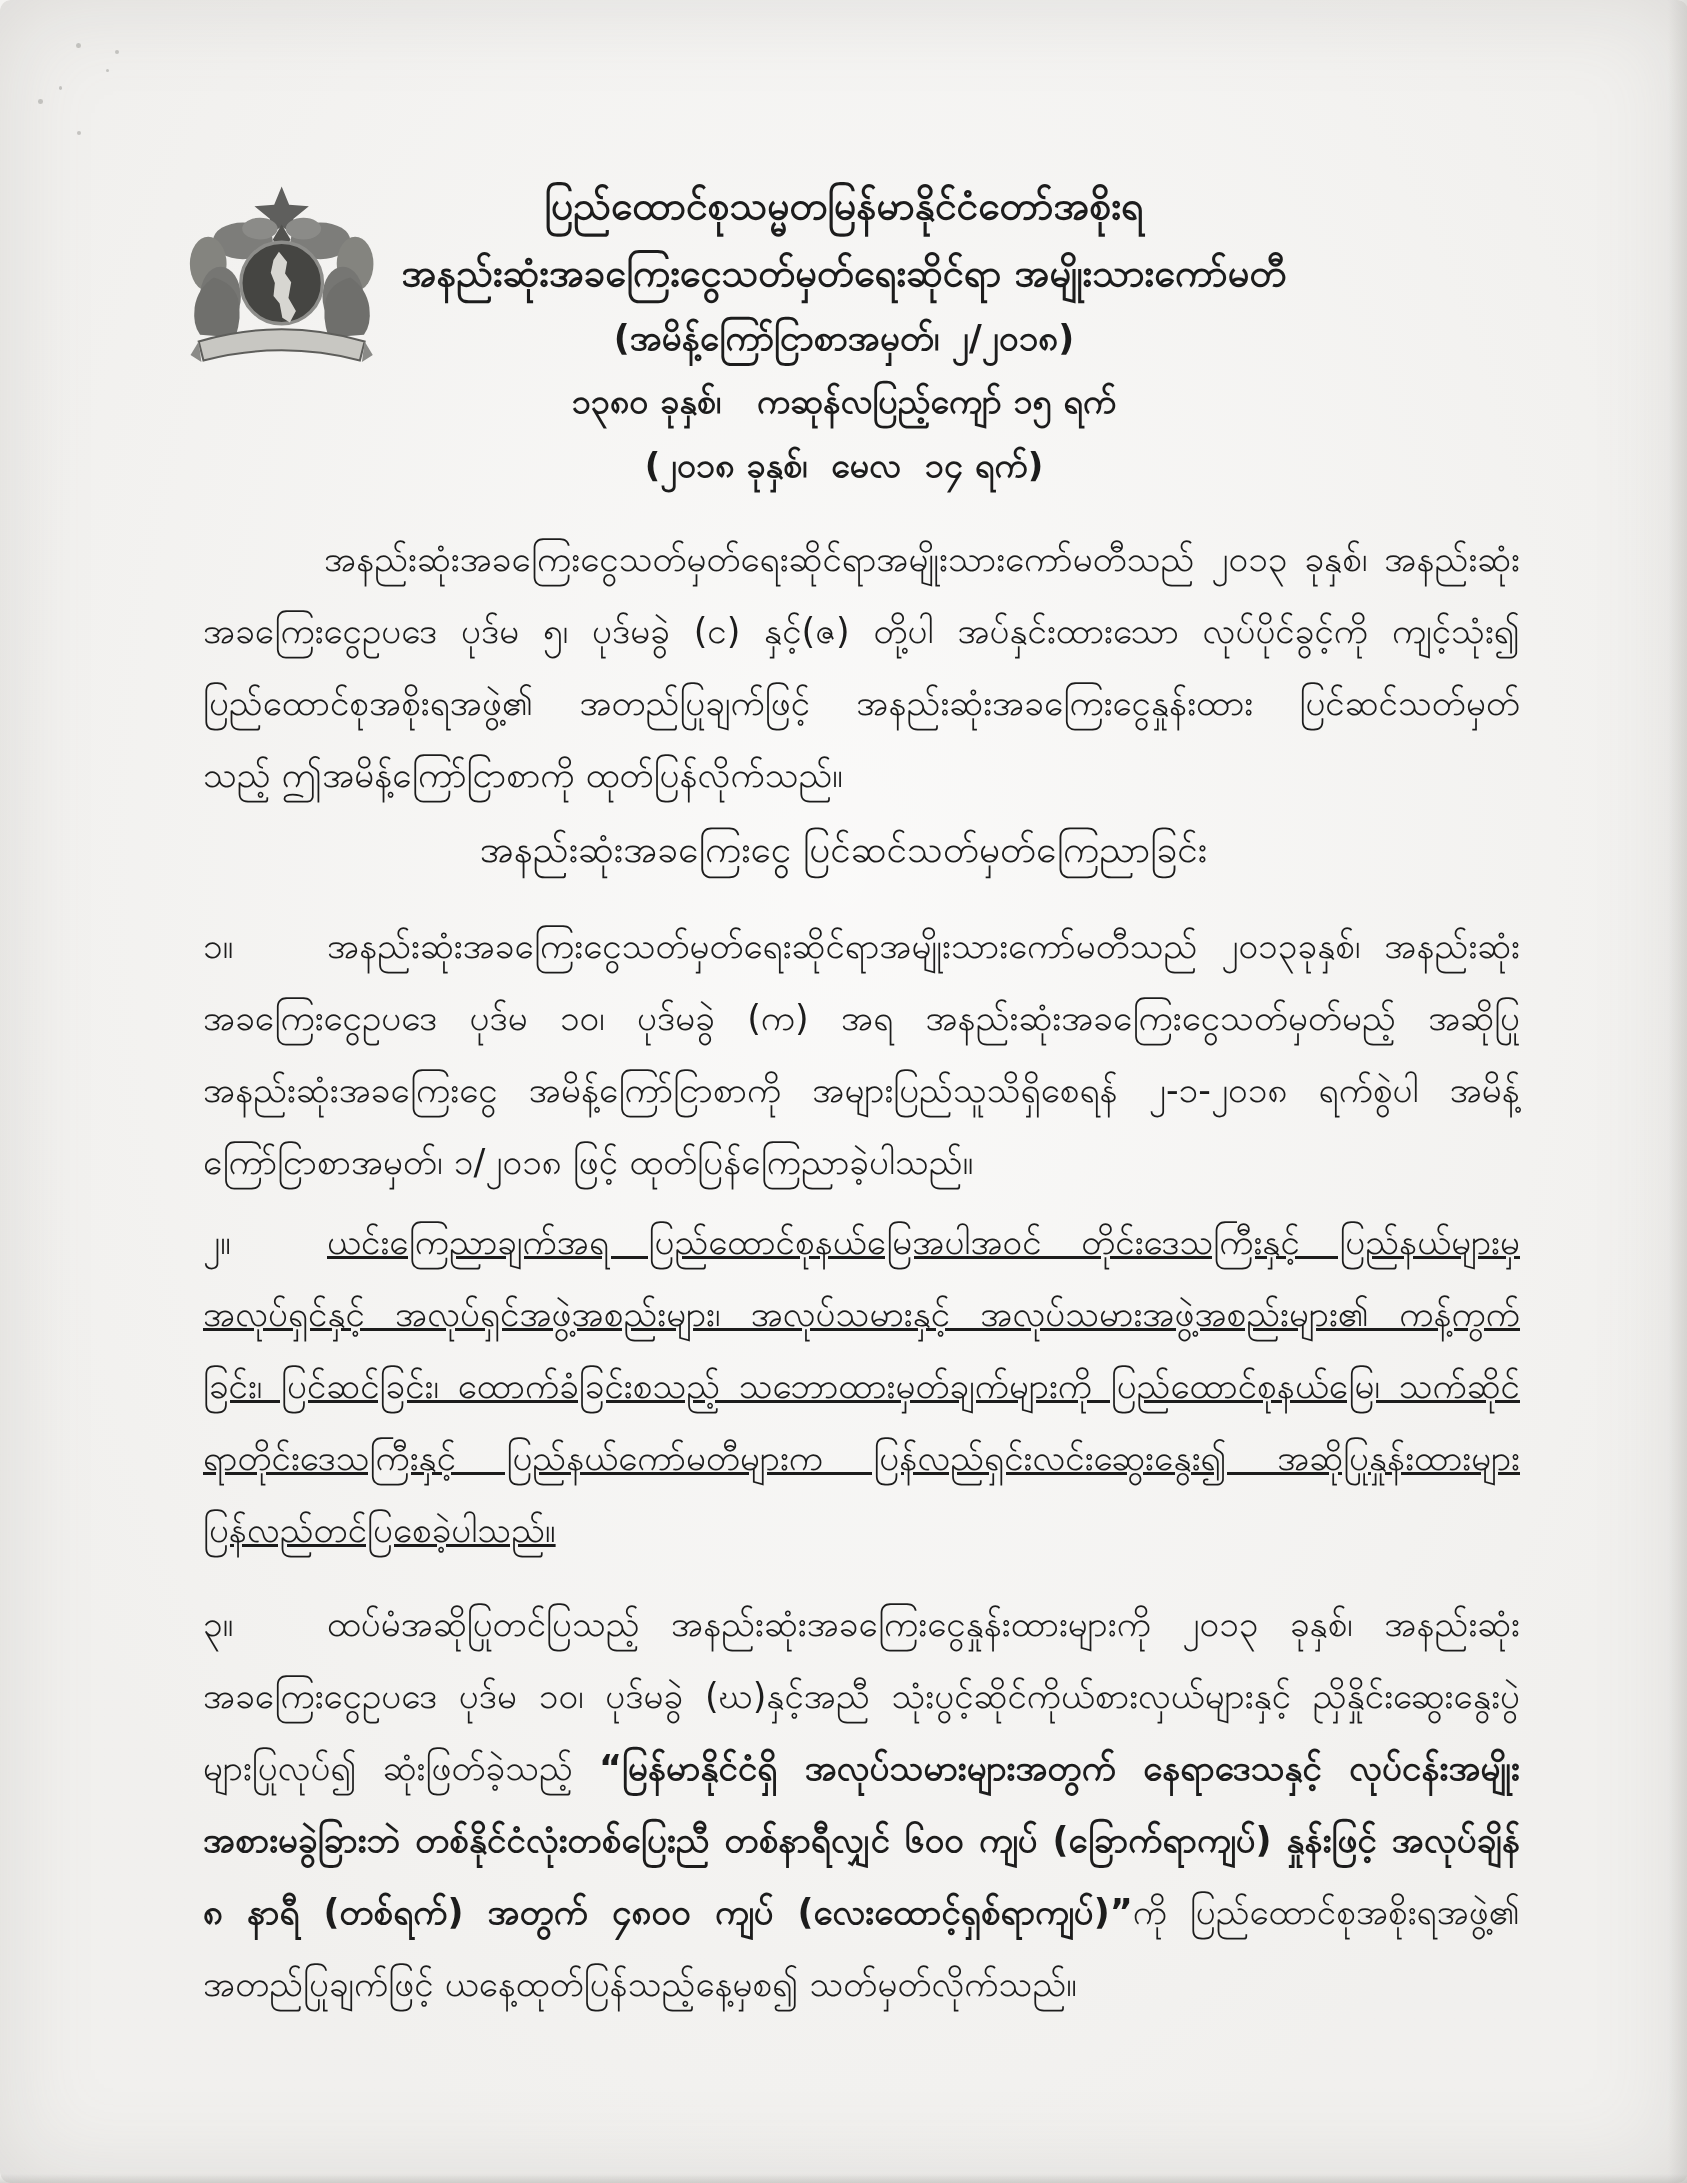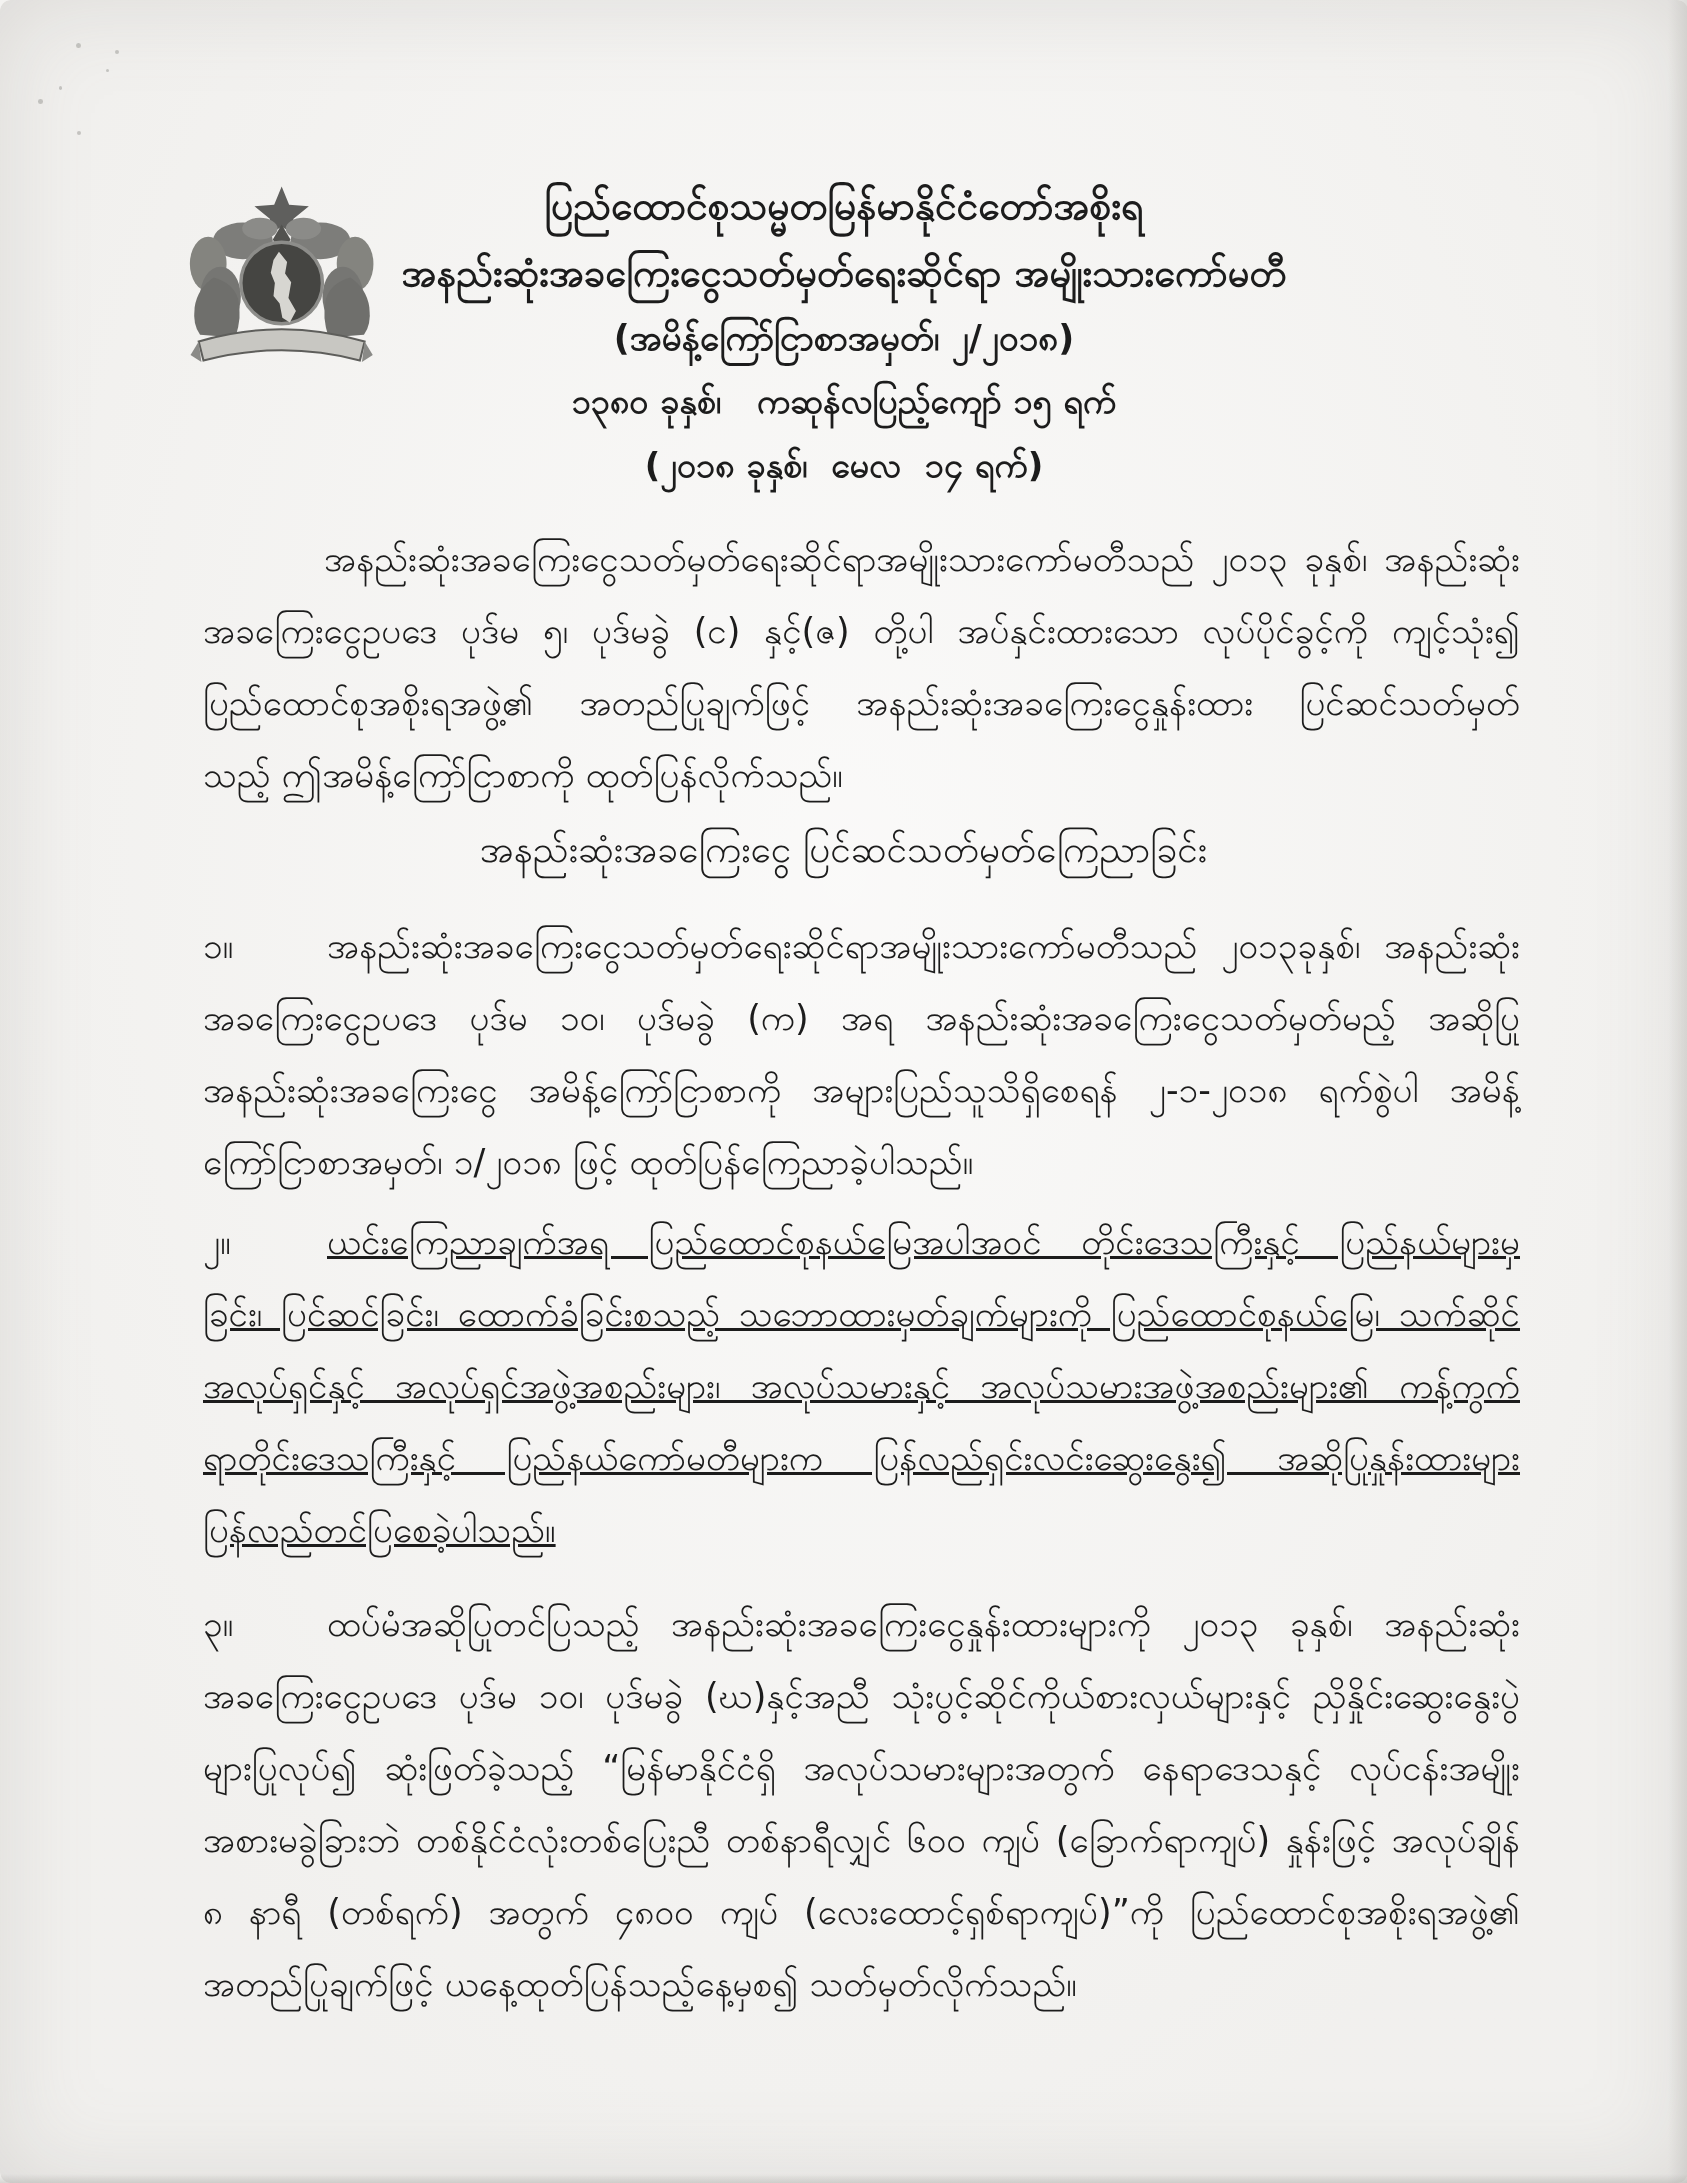--- a/index.html
+++ b/index.html
@@ -40,21 +40,21 @@
   .para{position:absolute;left:0;width:100%;}
   .p0{top:523px;}
   .p1{top:910px;}
   .p2{top:1206px;text-decoration:underline;}
   .p3{top:1588px;}
   .line{font-size:35px;line-height:72px;white-space:pre-wrap;margin-left:36px;}
   .jline{text-align:justify;text-align-last:justify;}
   .lline{text-align:left;text-align-last:left;}
   .indent{text-indent:121px;}
   .pnum{display:inline-block;width:124px;text-indent:0;}
-  .bold{font-weight:normal;}
+  .bold{font-weight:bold;}
   .section-title{
     position:absolute;left:0;top:814px;width:100%;
     text-align:center;font-weight:normal;font-size:37px;line-height:71px;white-space:pre-wrap;
   }
 </style>
 </head>
 <body>
 
 <div class="page">
 
@@ -104,22 +104,22 @@
         <div class="line lline"><span class="seg">သည့် ဤအမိန့်ကြော်ငြာစာကို ထုတ်ပြန်လိုက်သည်။</span></div>
       </div>
       <div class="para p1">
         <div class="line jline"><span class="pnum">၁။</span><span class="seg">အနည်းဆုံးအခကြေးငွေသတ်မှတ်ရေးဆိုင်ရာအမျိုးသားကော်မတီသည် ၂၀၁၃ခုနှစ်၊ အနည်းဆုံး</span></div>
         <div class="line jline"><span class="seg">အခကြေးငွေဥပဒေ ပုဒ်မ ၁၀၊ ပုဒ်မခွဲ (က) အရ အနည်းဆုံးအခကြေးငွေသတ်မှတ်မည့် အဆိုပြု</span></div>
         <div class="line jline"><span class="seg">အနည်းဆုံးအခကြေးငွေ အမိန့်ကြော်ငြာစာကို အများပြည်သူသိရှိစေရန် ၂-၁-၂၀၁၈ ရက်စွဲပါ အမိန့်</span></div>
         <div class="line lline"><span class="seg">ကြော်ငြာစာအမှတ်၊ ၁/၂၀၁၈ ဖြင့် ထုတ်ပြန်ကြေညာခဲ့ပါသည်။</span></div>
       </div>
       <div class="para p2">
         <div class="line jline"><span class="pnum">၂။</span><span class="seg">ယင်းကြေညာချက်အရ ပြည်ထောင်စုနယ်မြေအပါအဝင် တိုင်းဒေသကြီးနှင့် ပြည်နယ်များမှ</span></div>
+        <div class="line jline"><span class="seg">အလုပ်ရှင်နှင့် အလုပ်ရှင်အဖွဲ့အစည်းများ၊ အလုပ်သမားနှင့် အလုပ်သမားအဖွဲ့အစည်းများ၏ ကန့်ကွက်</span></div>
         <div class="line jline"><span class="seg">ခြင်း၊ ပြင်ဆင်ခြင်း၊ ထောက်ခံခြင်းစသည့် သဘောထားမှတ်ချက်များကို ပြည်ထောင်စုနယ်မြေ၊ သက်ဆိုင်</span></div>
-        <div class="line jline"><span class="seg">အလုပ်ရှင်နှင့် အလုပ်ရှင်အဖွဲ့အစည်းများ၊ အလုပ်သမားနှင့် အလုပ်သမားအဖွဲ့အစည်းများ၏ ကန့်ကွက်</span></div>
         <div class="line jline"><span class="seg">ရာတိုင်းဒေသကြီးနှင့် ပြည်နယ်ကော်မတီများက ပြန်လည်ရှင်းလင်းဆွေးနွေး၍ အဆိုပြုနှုန်းထားများ</span></div>
         <div class="line lline"><span class="seg">ပြန်လည်တင်ပြစေခဲ့ပါသည်။</span></div>
       </div>
       <div class="para p3">
         <div class="line jline"><span class="pnum">၃။</span><span class="seg">ထပ်မံအဆိုပြုတင်ပြသည့် အနည်းဆုံးအခကြေးငွေနှုန်းထားများကို ၂၀၁၃ ခုနှစ်၊ အနည်းဆုံး</span></div>
         <div class="line jline"><span class="seg">အခကြေးငွေဥပဒေ ပုဒ်မ ၁၀၊ ပုဒ်မခွဲ (ဃ)နှင့်အညီ သုံးပွင့်ဆိုင်ကိုယ်စားလှယ်များနှင့် ညှိနှိုင်းဆွေးနွေးပွဲ</span></div>
         <div class="line jline"><span class="seg">များပြုလုပ်၍ ဆုံးဖြတ်ခဲ့သည့် </span><span class="seg bold">“မြန်မာနိုင်ငံရှိ အလုပ်သမားများအတွက် နေရာဒေသနှင့် လုပ်ငန်းအမျိုး</span></div>
         <div class="line jline"><span class="seg bold">အစားမခွဲခြားဘဲ တစ်နိုင်ငံလုံးတစ်ပြေးညီ တစ်နာရီလျှင် ၆၀၀ ကျပ် (ခြောက်ရာကျပ်) နှုန်းဖြင့် အလုပ်ချိန်</span></div>
         <div class="line jline"><span class="seg bold">၈ နာရီ (တစ်ရက်) အတွက် ၄၈၀၀ ကျပ် (လေးထောင့်ရှစ်ရာကျပ်)”</span><span class="seg">ကို ပြည်ထောင်စုအစိုးရအဖွဲ့၏</span></div>
         <div class="line lline"><span class="seg">အတည်ပြုချက်ဖြင့် ယနေ့ထုတ်ပြန်သည့်နေ့မှစ၍ သတ်မှတ်လိုက်သည်။</span></div>

